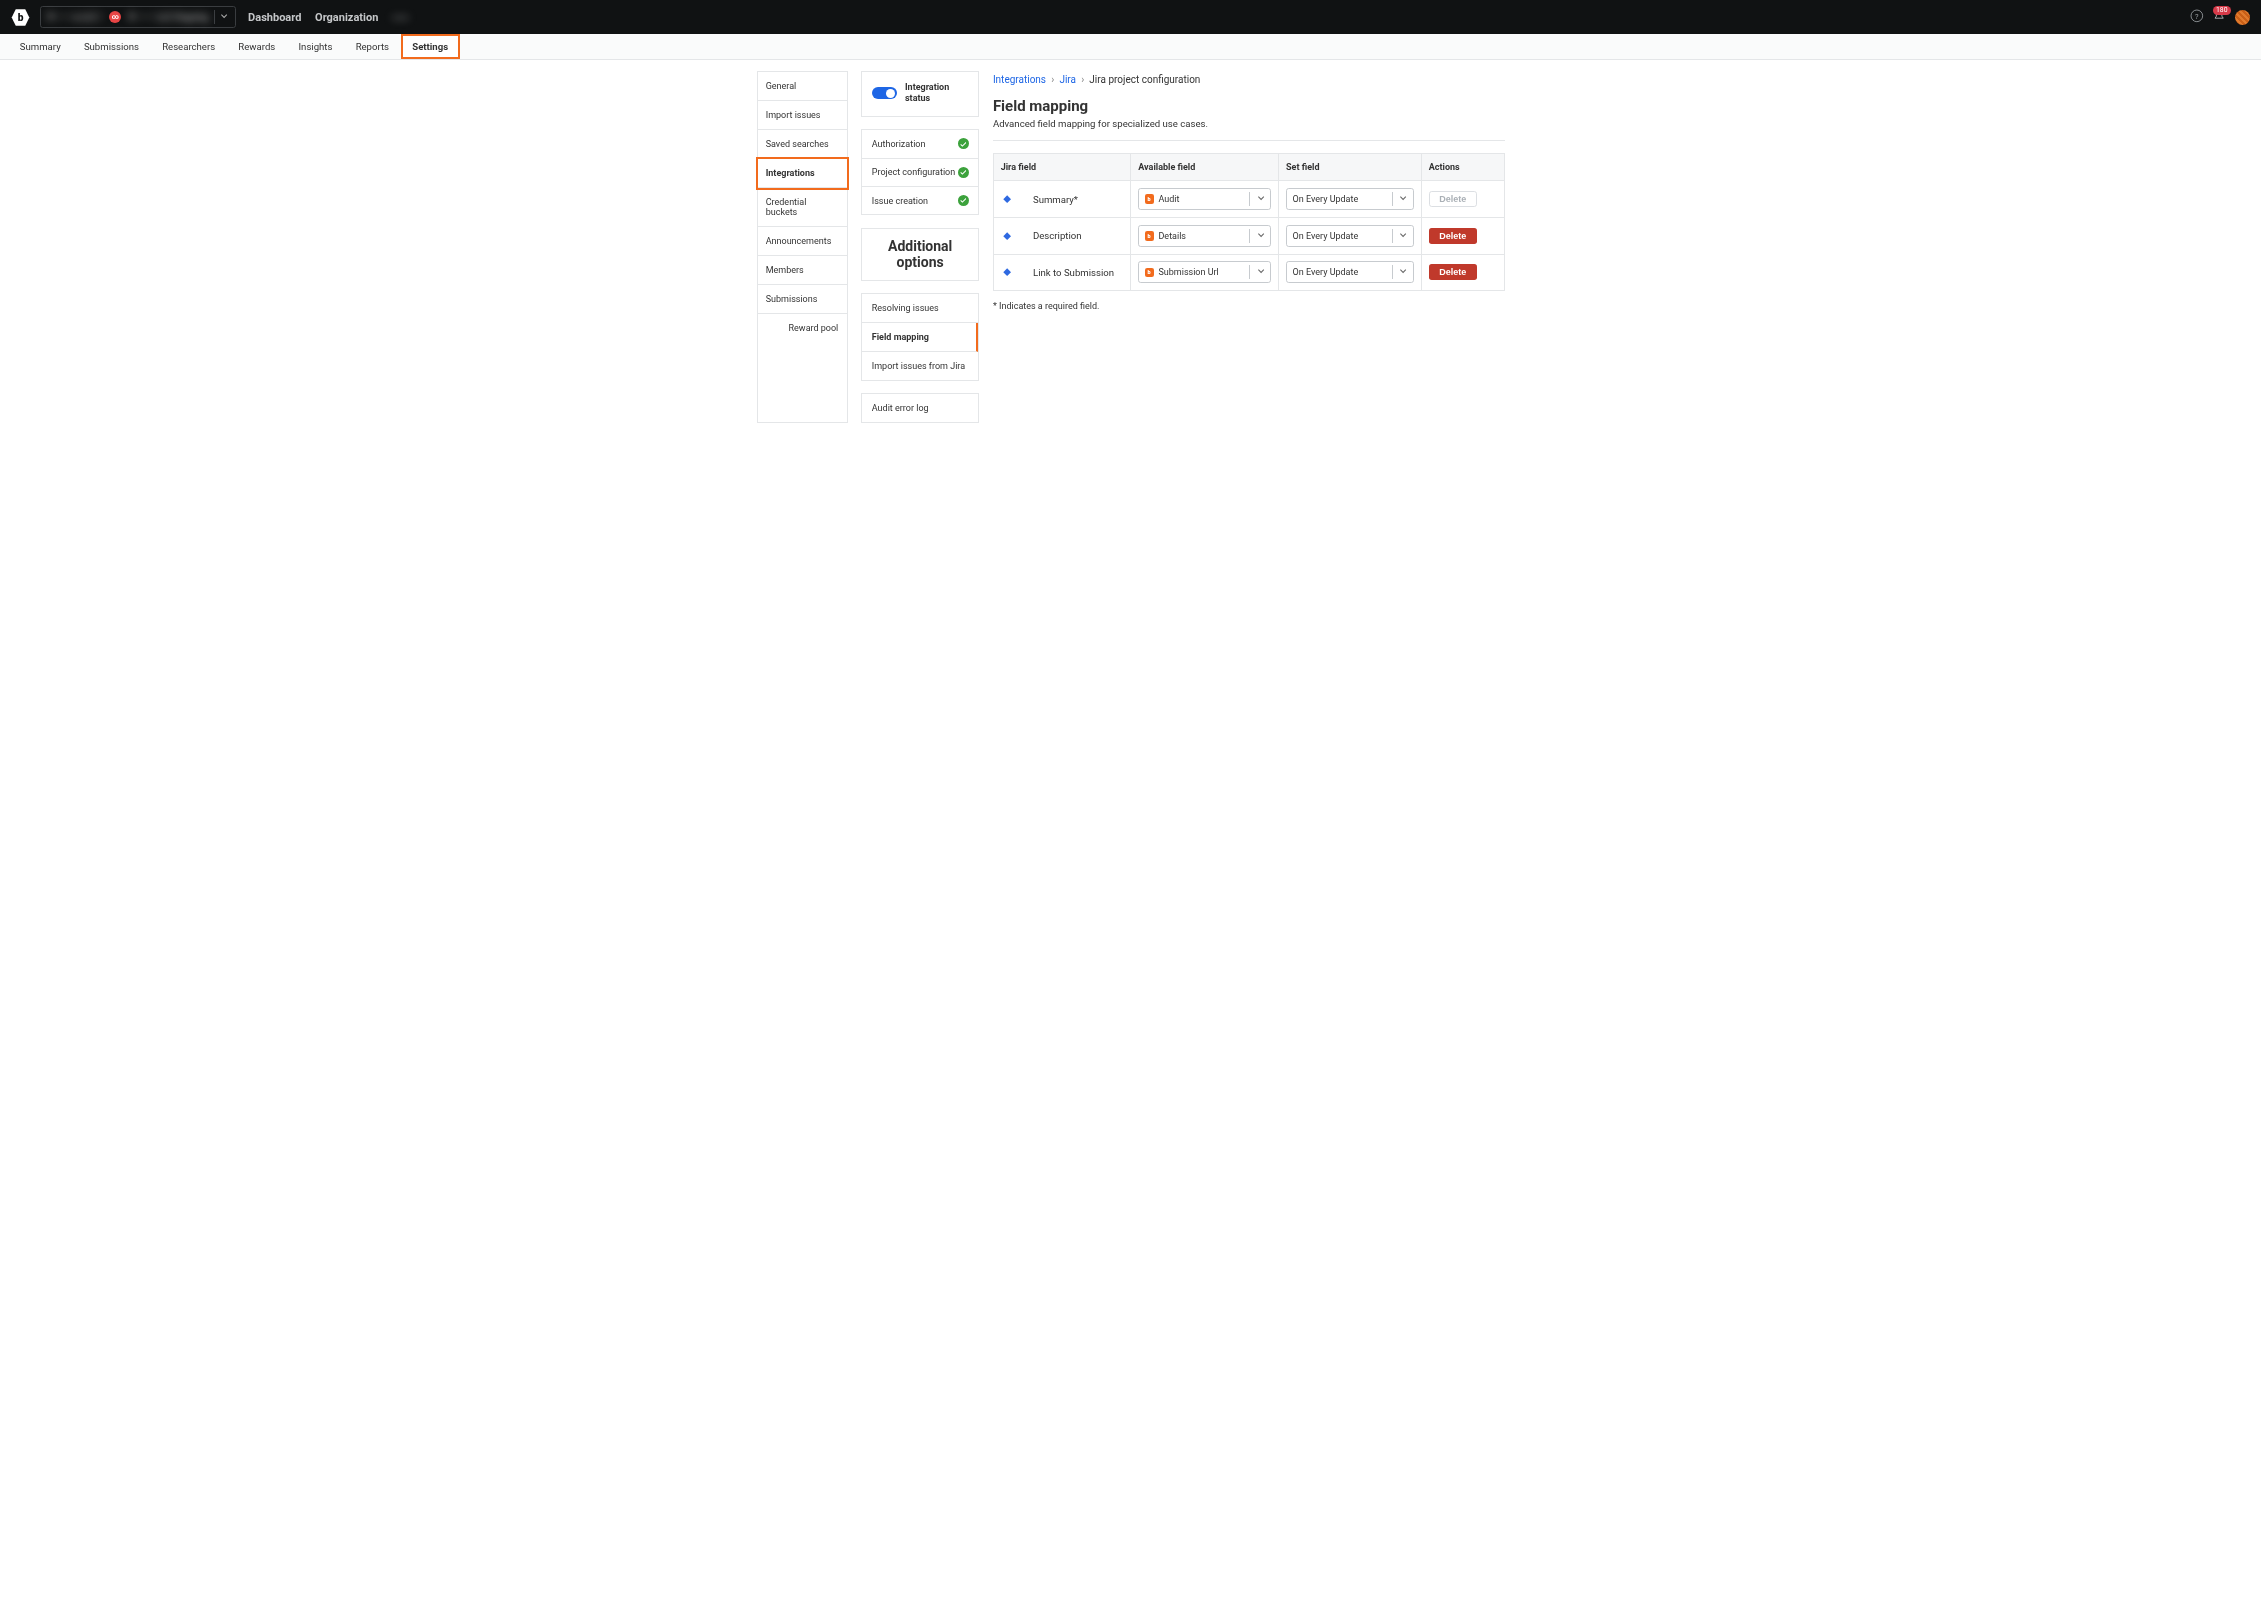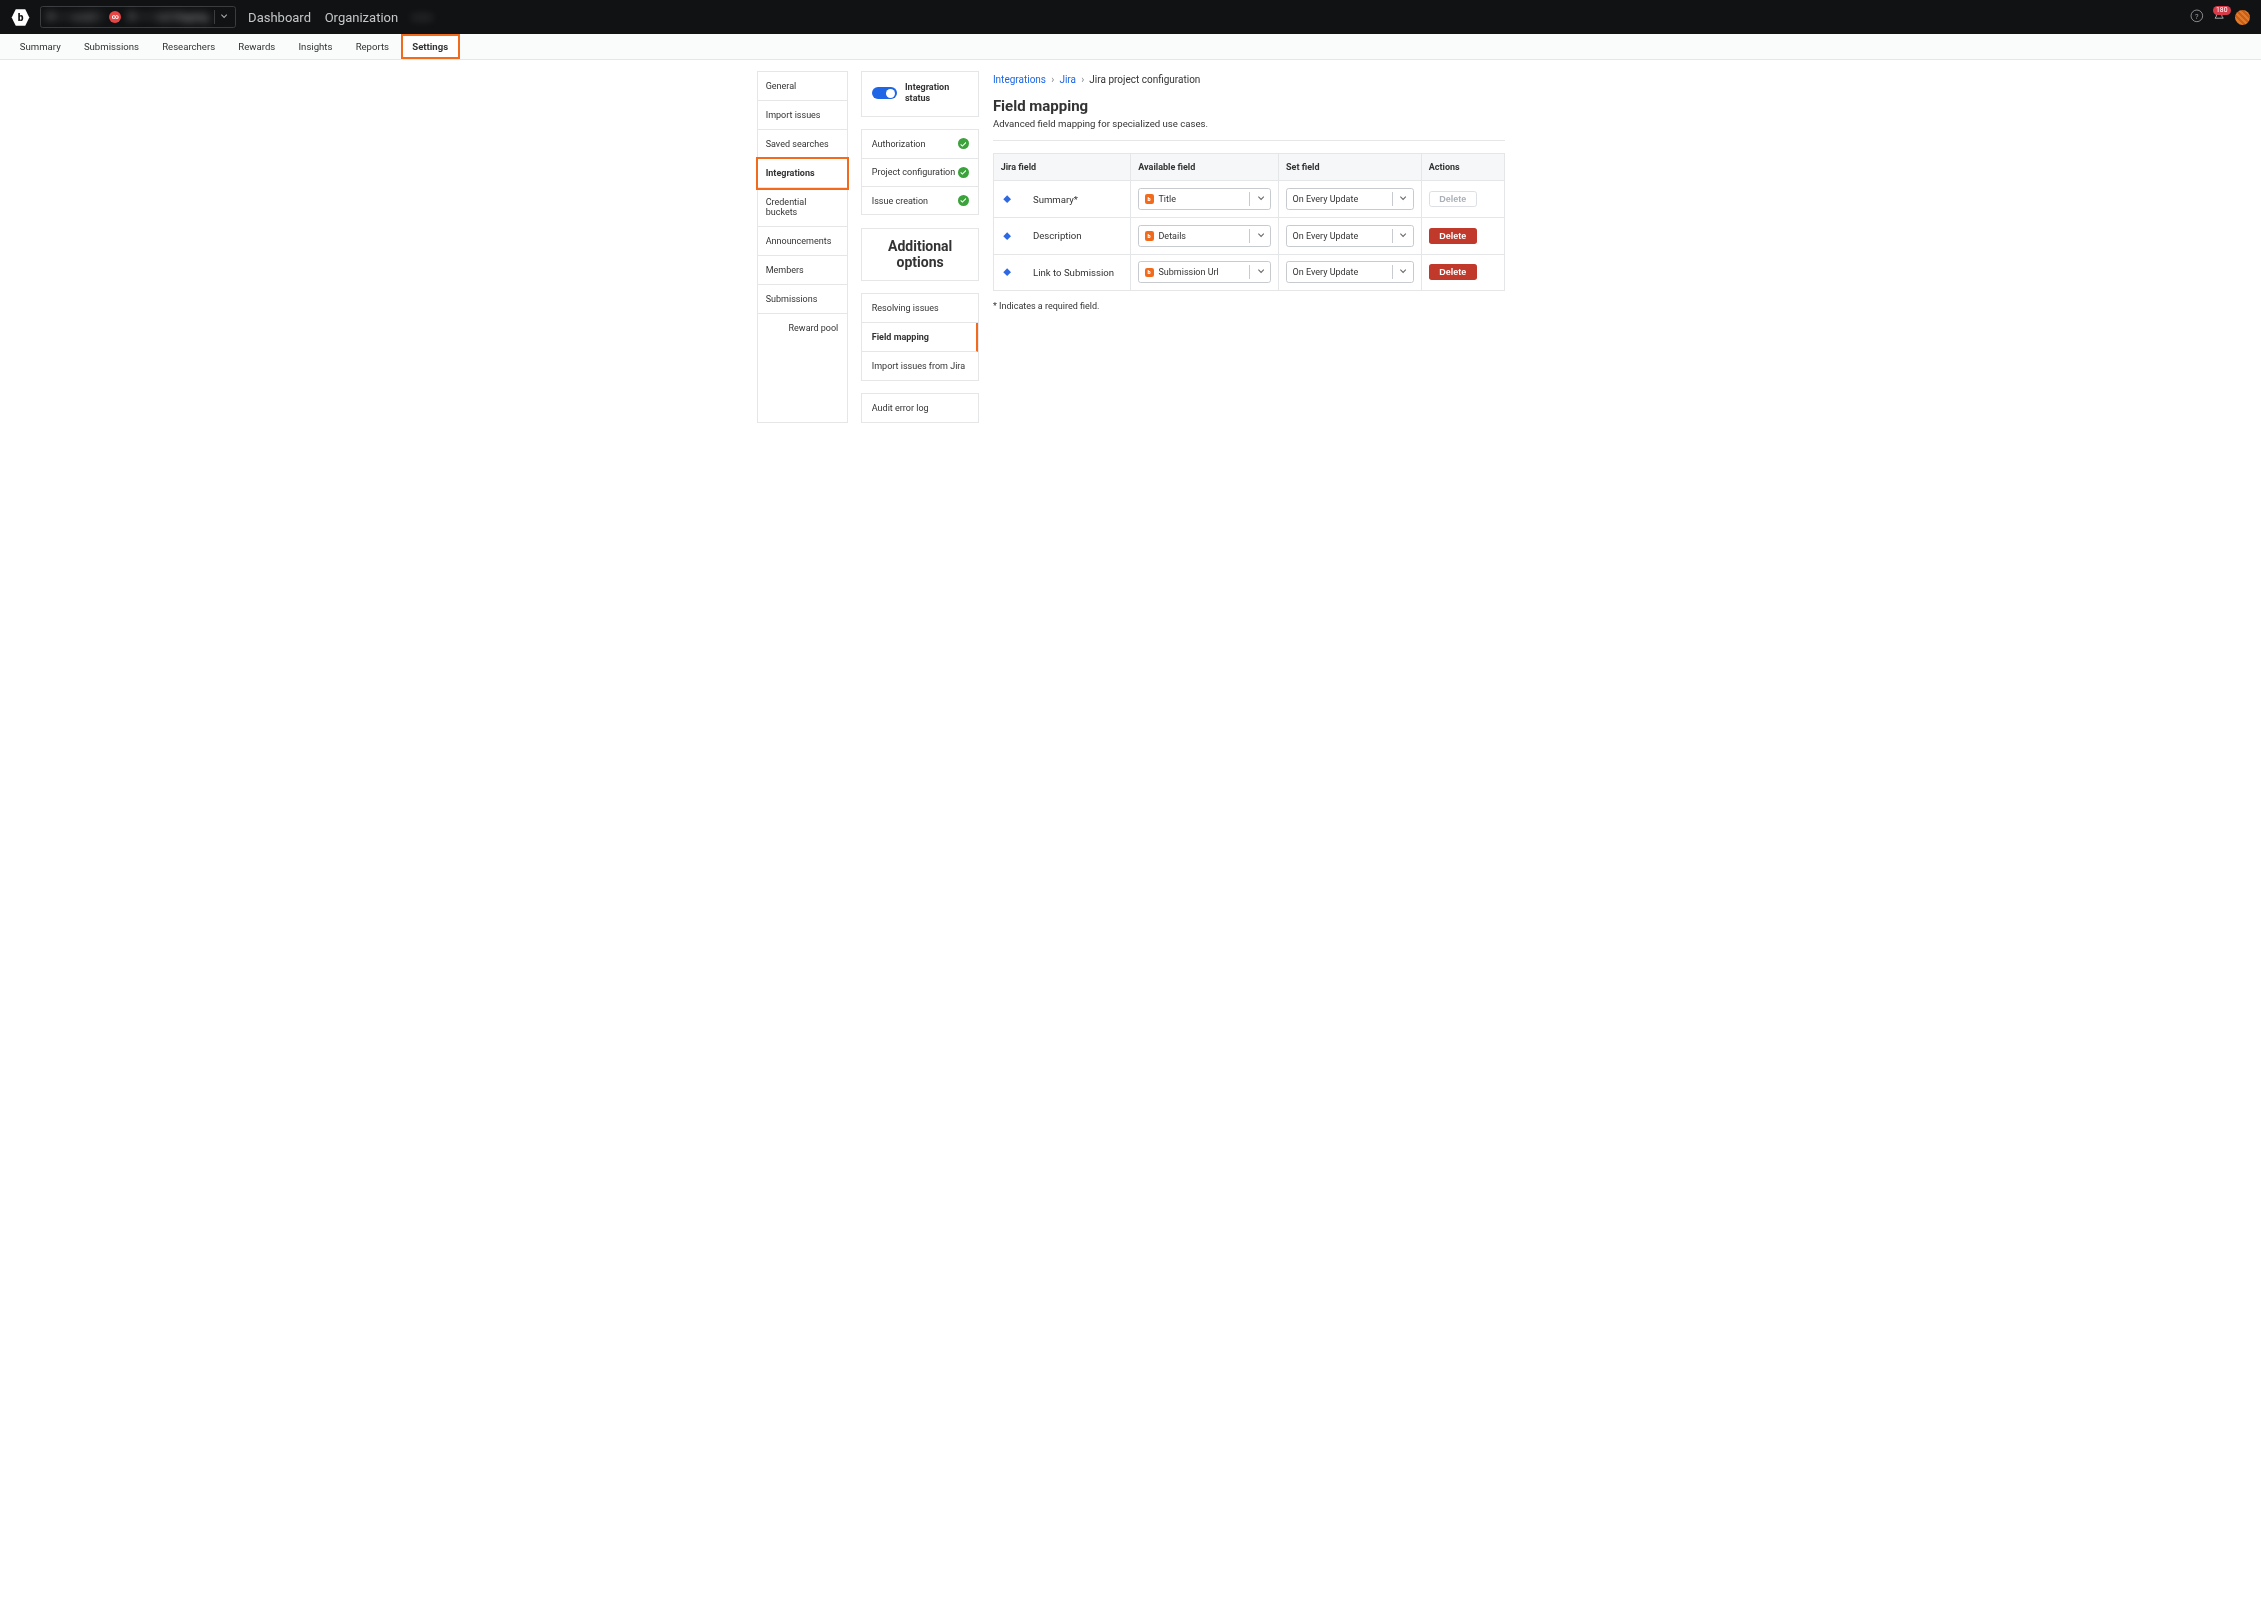--- a/index.html
+++ b/index.html
@@ -5,21 +5,21 @@
 * { box-sizing: border-box; margin:0; padding:0; }
 body { font-family: -apple-system, BlinkMacSystemFont, "Segoe UI", Roboto, sans-serif; font-size:9.6px; color:#333; background:#fff; }
 
 .topbar { background:#101213; height:34px; display:flex; align-items:center; padding:0 11px; color:#c5c7c9; }
 .logo-hex { width:19px; height:19px; display:flex; align-items:center; justify-content:center; margin-right:9.6px; }
 .org-picker { display:flex; align-items:center; border:0.7px solid #3a3d40; border-radius:2.7px; height:22px; padding:0 6.8px; min-width:185px; flex:0 0 auto; }
 .org-picker .txt { flex:1; display:flex; align-items:center; gap:4.1px; font-size:9px; color:#ddd;}
 .org-picker .divider { width:0.7px; height:13.7px; background:#3a3d40; margin:0 5.5px;}
 .org-picker .chev { color:#aaa; }
 .top-links { display:flex; gap:13.7px; margin-left:12.3px; }
-.top-links a { color:#c5c7c9; text-decoration:none; font-size:13px; }
+.top-links a { color:#c5c7c9; text-decoration:none; font-size:11px;font-weight:bold; }
 .top-links a.redact { filter: blur(4.1px); }
 .top-right { margin-left:auto; display:flex; align-items:center; gap:9.6px; }
 .badge-wrap { position:relative; }
 .badge { position:absolute; top:-4.1px; right:-5.5px; background:#d73a49; color:#fff; font-size:6.8px; border-radius:5.5px; padding:0 3.4px; line-height:9.6px;}
 .avatar { width:15px; height:15px; border-radius:50%; background: repeating-linear-gradient(45deg,#e07a2d,#e07a2d 2.1px,#c95f17 2.1px,#c95f17 4.1px); }
 
 .subnav { border-bottom:0.7px solid #e4e6e8; background:#fafbfb; height:26px; display:flex; align-items:stretch; padding:0 8.2px; }
 .subnav a { display:flex; align-items:center; padding:0 9.6px; color:#333; text-decoration:none; font-size:9.6px; border:2.1px solid transparent;}
 .subnav a.active { font-weight:700; border:2.1px solid #f26b1d; background:#fff; }
 
@@ -232,21 +232,21 @@
                   <span>Summary*</span>
                 </div>
               </td>
               <td>
                 <div class="select">
                   <span class="bc-icon">
                     <svg width="6.2" height="6.2" viewBox="0 0 9 9" style="font-size:13px">
                       <text x="4.5" y="7.5" text-anchor="middle" font-size="8" font-weight="900" fill="#fff">b</text>
                     </svg>
                   </span>
-                  <span class="lbl">Title</span>
+                  <span class="lbl">Audit</span>
                   <span class="bar"></span>
                   <span class="chev"><svg class="chev" viewBox="0 0 12 12">
                       <path d="M2 4l4 4 4-4" stroke="#666" stroke-width="1.5" fill="none"></path>
                     </svg></span>
                 </div>
               </td>
               <td>
                 <div class="select">
                   <span class="lbl">On Every Update</span>
                   <span class="bar"></span>

